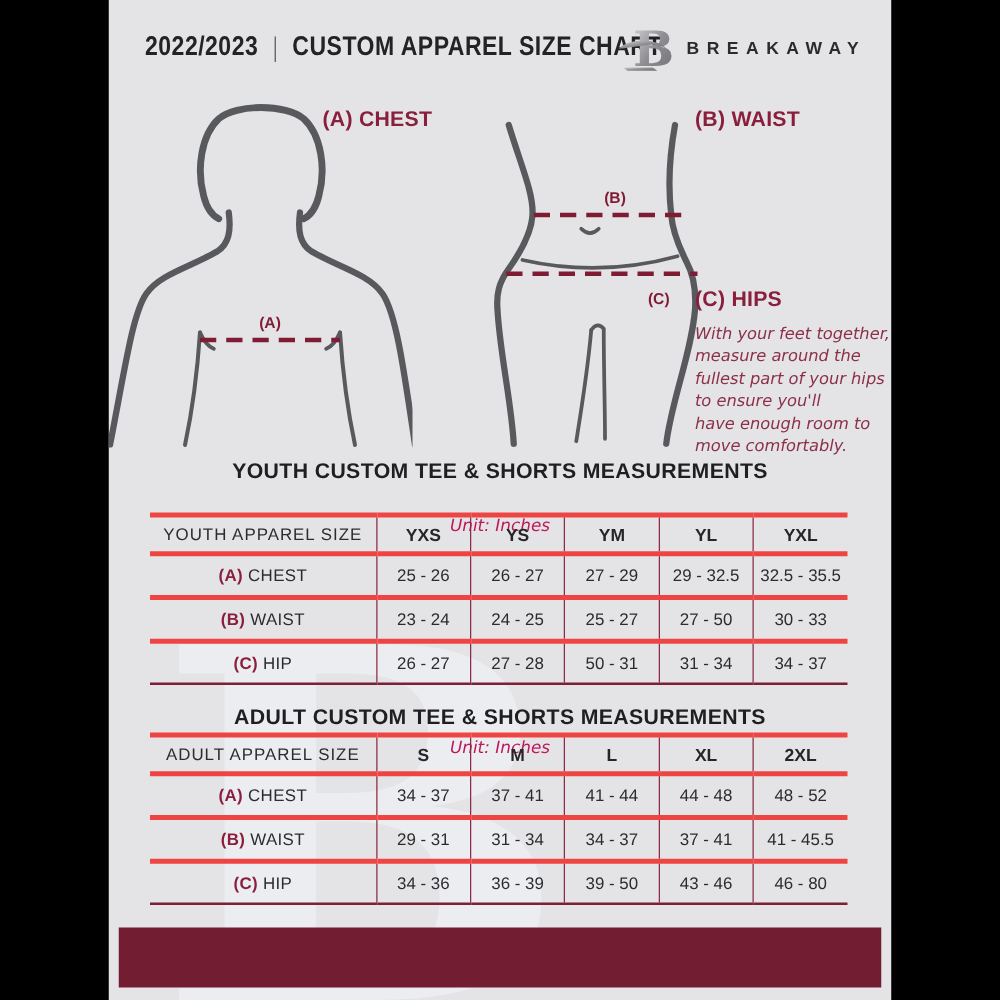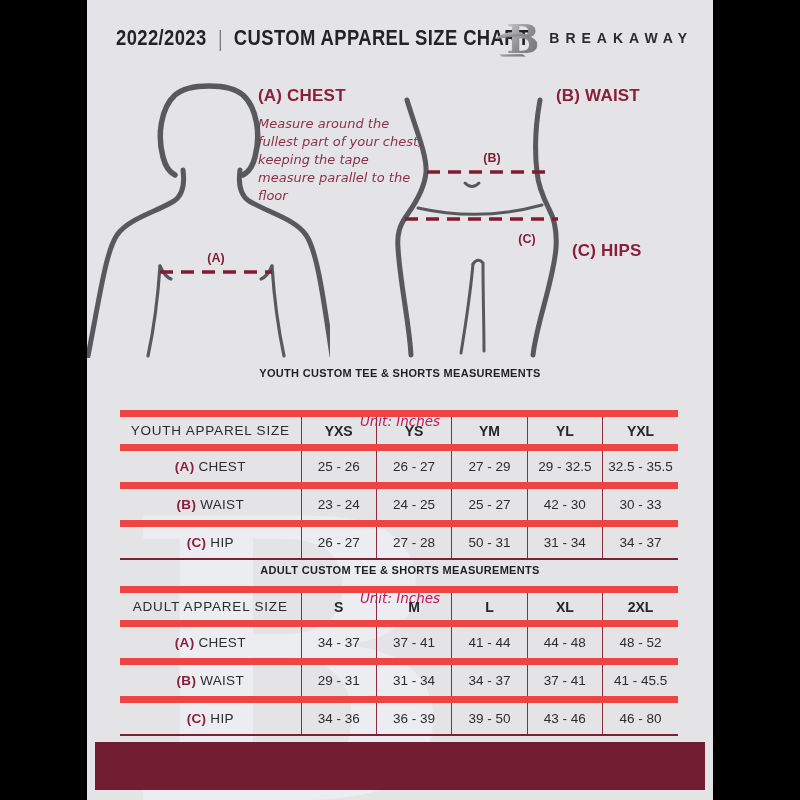--- a/index.html
+++ b/index.html
@@ -21,41 +21,41 @@
   .brand{font-family:"Liberation Sans",sans-serif;font-weight:bold;font-size:14px;letter-spacing:6px;
     color:#2b2b2e;white-space:nowrap;}
 
   
   .block{position:absolute;z-index:1;}
   .block h3{margin:0 0 9px 0;font-family:"Liberation Sans",sans-serif;font-weight:bold;
     font-size:17px;letter-spacing:0.2px;color:#8a1f3d;}
   .block p{margin:0;font-style:italic;font-size:13px;line-height:1.38;color:#8c3048;white-space:pre-line;}
   .block-chest{left:171px;top:86px;width:168px;}
   .block-waist{left:469px;top:86px;width:153px;}
-  .block-hips{left:469px;top:241px;width:158px;margin-left:16px;}
+  .block-hips{left:469px;top:230px;width:158px;}
 
   .fig{position:absolute;z-index:1;}
   .fig-upper{left:-7px;top:80px;}
   .fig-lower{left:300px;top:93px;}
 
   
   .sec-title{position:absolute;left:0;width:626px;text-align:center;z-index:1;
-    font-family:"Liberation Sans",sans-serif;font-weight:bold;font-size:11px;
+    font-family:"Liberation Sans",sans-serif;font-weight:bold;font-size:17px;
     letter-spacing:0.3px;color:#1f1f22;}
   .sec-unit{position:absolute;left:0;width:626px;text-align:center;z-index:1;
     font-style:italic;font-size:13.5px;color:#be185d;margin-top:25px;}
   .t-youth-title{top:367px;} .t-youth-unit{top:388px;}
   .t-adult-title{top:564px;} .t-adult-unit{top:565px;}
 
   
   table.size{position:absolute;left:33px;width:558px;border-collapse:collapse;z-index:1;
     table-layout:fixed;font-family:"Liberation Sans",sans-serif;}
   .tbl-youth{top:410px;} .tbl-adult{top:586px;}
   table.size col.c0{width:181px;}
-  table.size td{border-top:7px solid #ef4444;padding:0;height:31px;text-align:center;
+  table.size td{border-top:4px solid #ef4444;padding:0;height:31px;text-align:center;
     font-size:13.5px;color:#2c2c2f;background:transparent;}
   table.size tr.hrow td{height:27px;}
   table.size td + td{border-left:1.5px solid #8c2b41;}
   table.size tr:last-child td{border-bottom:2px solid #7d2037;}
   td.c-first{text-align:left;padding-left:18px;font-size:13.5px;letter-spacing:0.8px;color:#414144;}
   tr.hrow td.c-size{font-weight:bold;font-size:14px;color:#262629;margin-left:16px;}
   td.c-label{text-align:left;padding-left:18px;font-size:14px;letter-spacing:0.3px;color:#2c2c2f;}
   td.c-label .pfx{font-weight:bold;color:#8a1f3d;margin-right:4px;}
 
   
@@ -118,27 +118,28 @@
         </g>
         <path d="M 40 79 H 159" fill="none" stroke="#7f1c34" stroke-width="3.6" stroke-dasharray="13 8"></path>
         <path d="M 18 126 H 171" fill="none" stroke="#7f1c34" stroke-width="3.6" stroke-dasharray="13 8"></path>
         <text x="105" y="69" text-anchor="middle" font-family="Liberation Sans, sans-serif" font-weight="bold" font-size="12.5" fill="#7f1c34">(B)</text>
         <text x="140" y="150" text-anchor="middle" font-family="Liberation Sans, sans-serif" font-weight="bold" font-size="12.5" fill="#7f1c34">(C)</text>
       </svg>
     </div>
 
     <div class="block block-chest">
       <h3>(A) CHEST</h3>
-      <p>Measure around the fullest part of your chest, keeping the tape measure parallel to the floor</p>
     </div>
     <div class="block block-waist">
       <h3>(B) WAIST</h3>
     </div>
     <div class="block block-hips">
       <h3>(C) HIPS</h3>
+      <p>With your feet together, measure around the fullest part of your hips to ensure you'll
+have enough room to move comfortably.</p>
     </div>
 
     <div class="sec-title t-youth-title">YOUTH CUSTOM TEE &amp; SHORTS MEASUREMENTS</div>
     <div class="sec-unit t-youth-unit">Unit: Inches</div>
     <table class="size tbl-youth">
       <colgroup>
           <col class="c0">
           <col>
           <col>
           <col>
@@ -160,21 +161,21 @@
         <td>26 - 27</td>
         <td>27 - 29</td>
         <td>29 - 32.5</td>
         <td>32.5 - 35.5</td>
       </tr>
       <tr>
         <td class="c-label"><span class="pfx">(B)</span><span>WAIST</span></td>
         <td>23 - 24</td>
         <td>24 - 25</td>
         <td>25 - 27</td>
-        <td>42 - 30</td>
+        <td>27 - 50</td>
         <td>30 - 33</td>
       </tr>
       <tr>
         <td class="c-label"><span class="pfx">(C)</span><span>HIP</span></td>
         <td>26 - 27</td>
         <td>27 - 28</td>
         <td>50 - 31</td>
         <td>31 - 34</td>
         <td>34 - 37</td>
       </tr>

